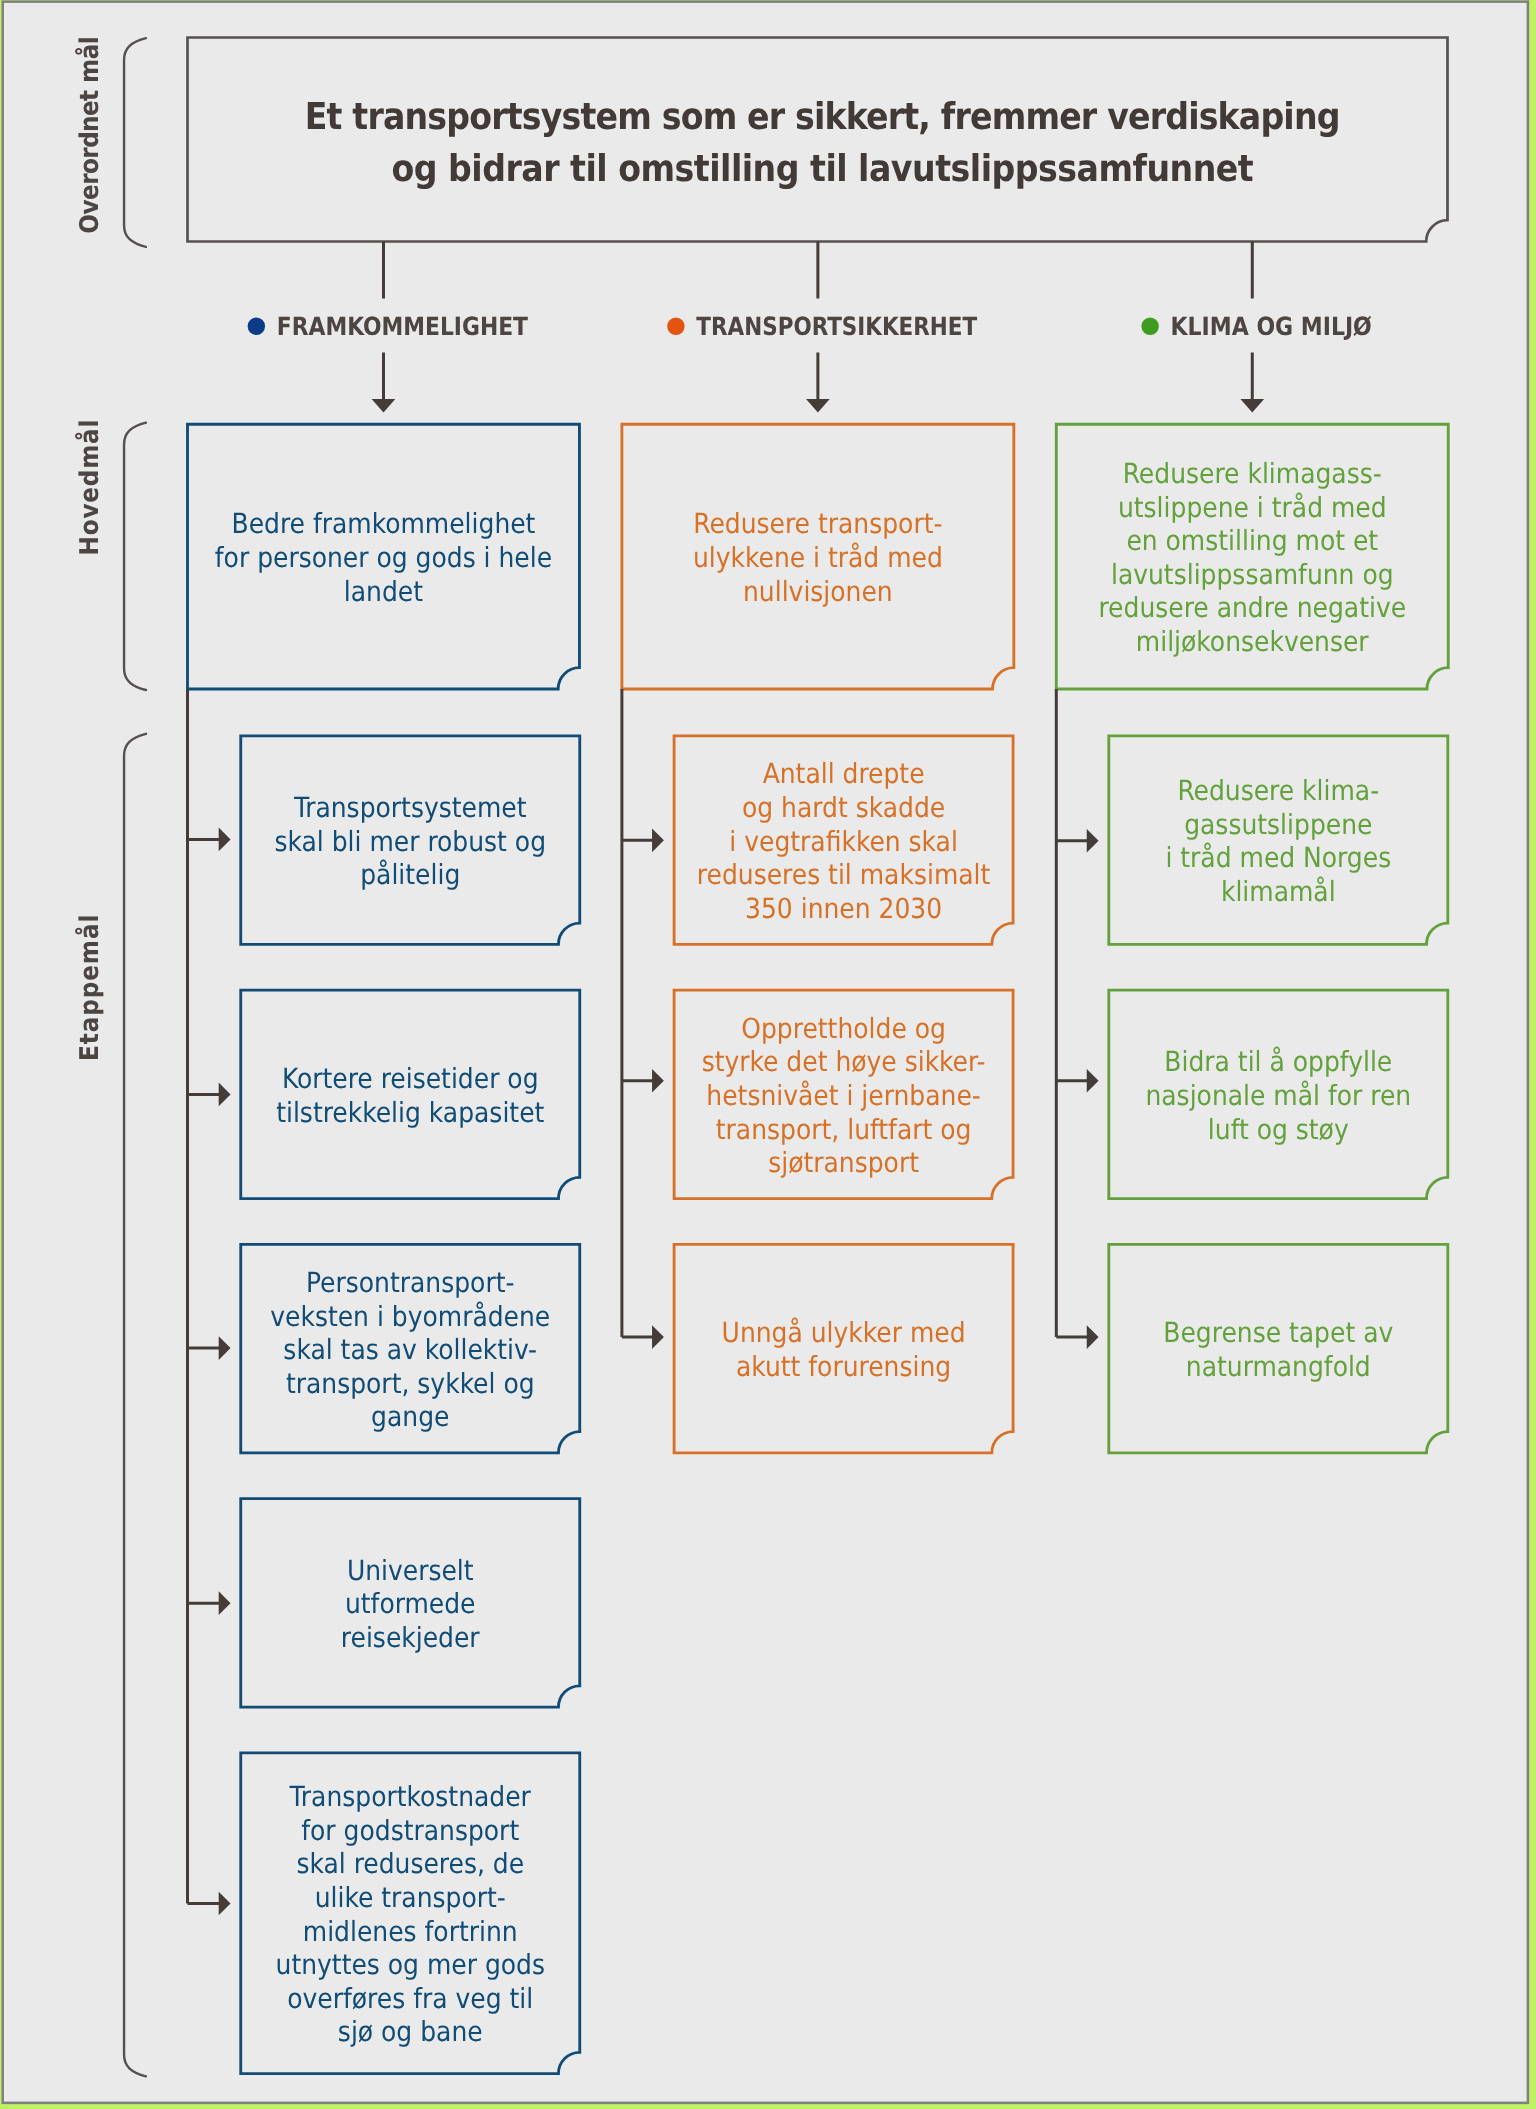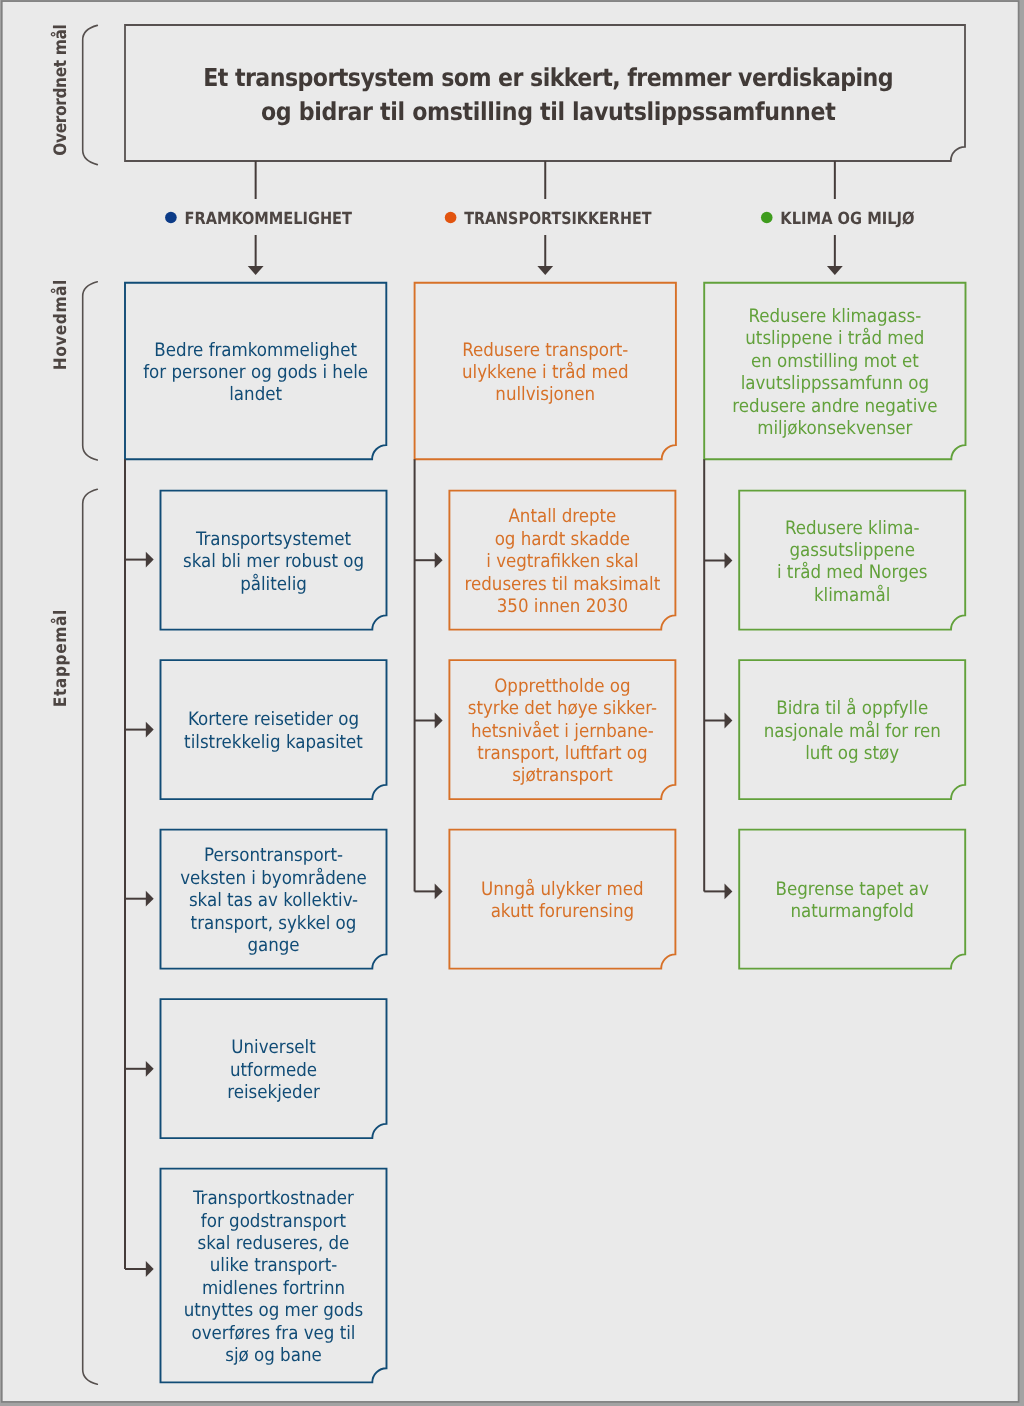--- a/index.html
+++ b/index.html
@@ -1,20 +1,20 @@
 <!DOCTYPE html>
 <html><head>
 <meta charset="utf-8">
 <title>Målstruktur</title>
 <style>
   html,body{margin:0;padding:0;background:#f6f6f6;}
   body{width:1024px;height:1406px;overflow:hidden;
        font-family:"Liberation Sans",sans-serif;
        -webkit-font-smoothing:antialiased;text-rendering:geometricPrecision;}
-  #page{position:relative;width:1024px;height:1406px;background:#a3a3a3;overflow:hidden;}
+  #page{position:relative;width:1024px;height:1406px;background:#bef264;overflow:hidden;}
   #diagram{position:absolute;left:0;top:0;width:1024px;height:1406px;shape-rendering:geometricPrecision;}
   .goal-text{font-weight:bold;fill:#413a37;font-family:"DejaVu Sans",sans-serif;font-stretch:condensed;}
   .body-text{font-weight:normal;font-family:"DejaVu Sans",sans-serif;font-stretch:condensed;}
   .legend-text{font-weight:bold;fill:#4d4542;font-family:"DejaVu Sans",sans-serif;font-stretch:condensed;}
   .side-label{font-weight:bold;fill:#4d4542;font-family:"DejaVu Sans",sans-serif;font-stretch:condensed;}
 </style>
 </head>
 <body>
 
 <div id="page">

